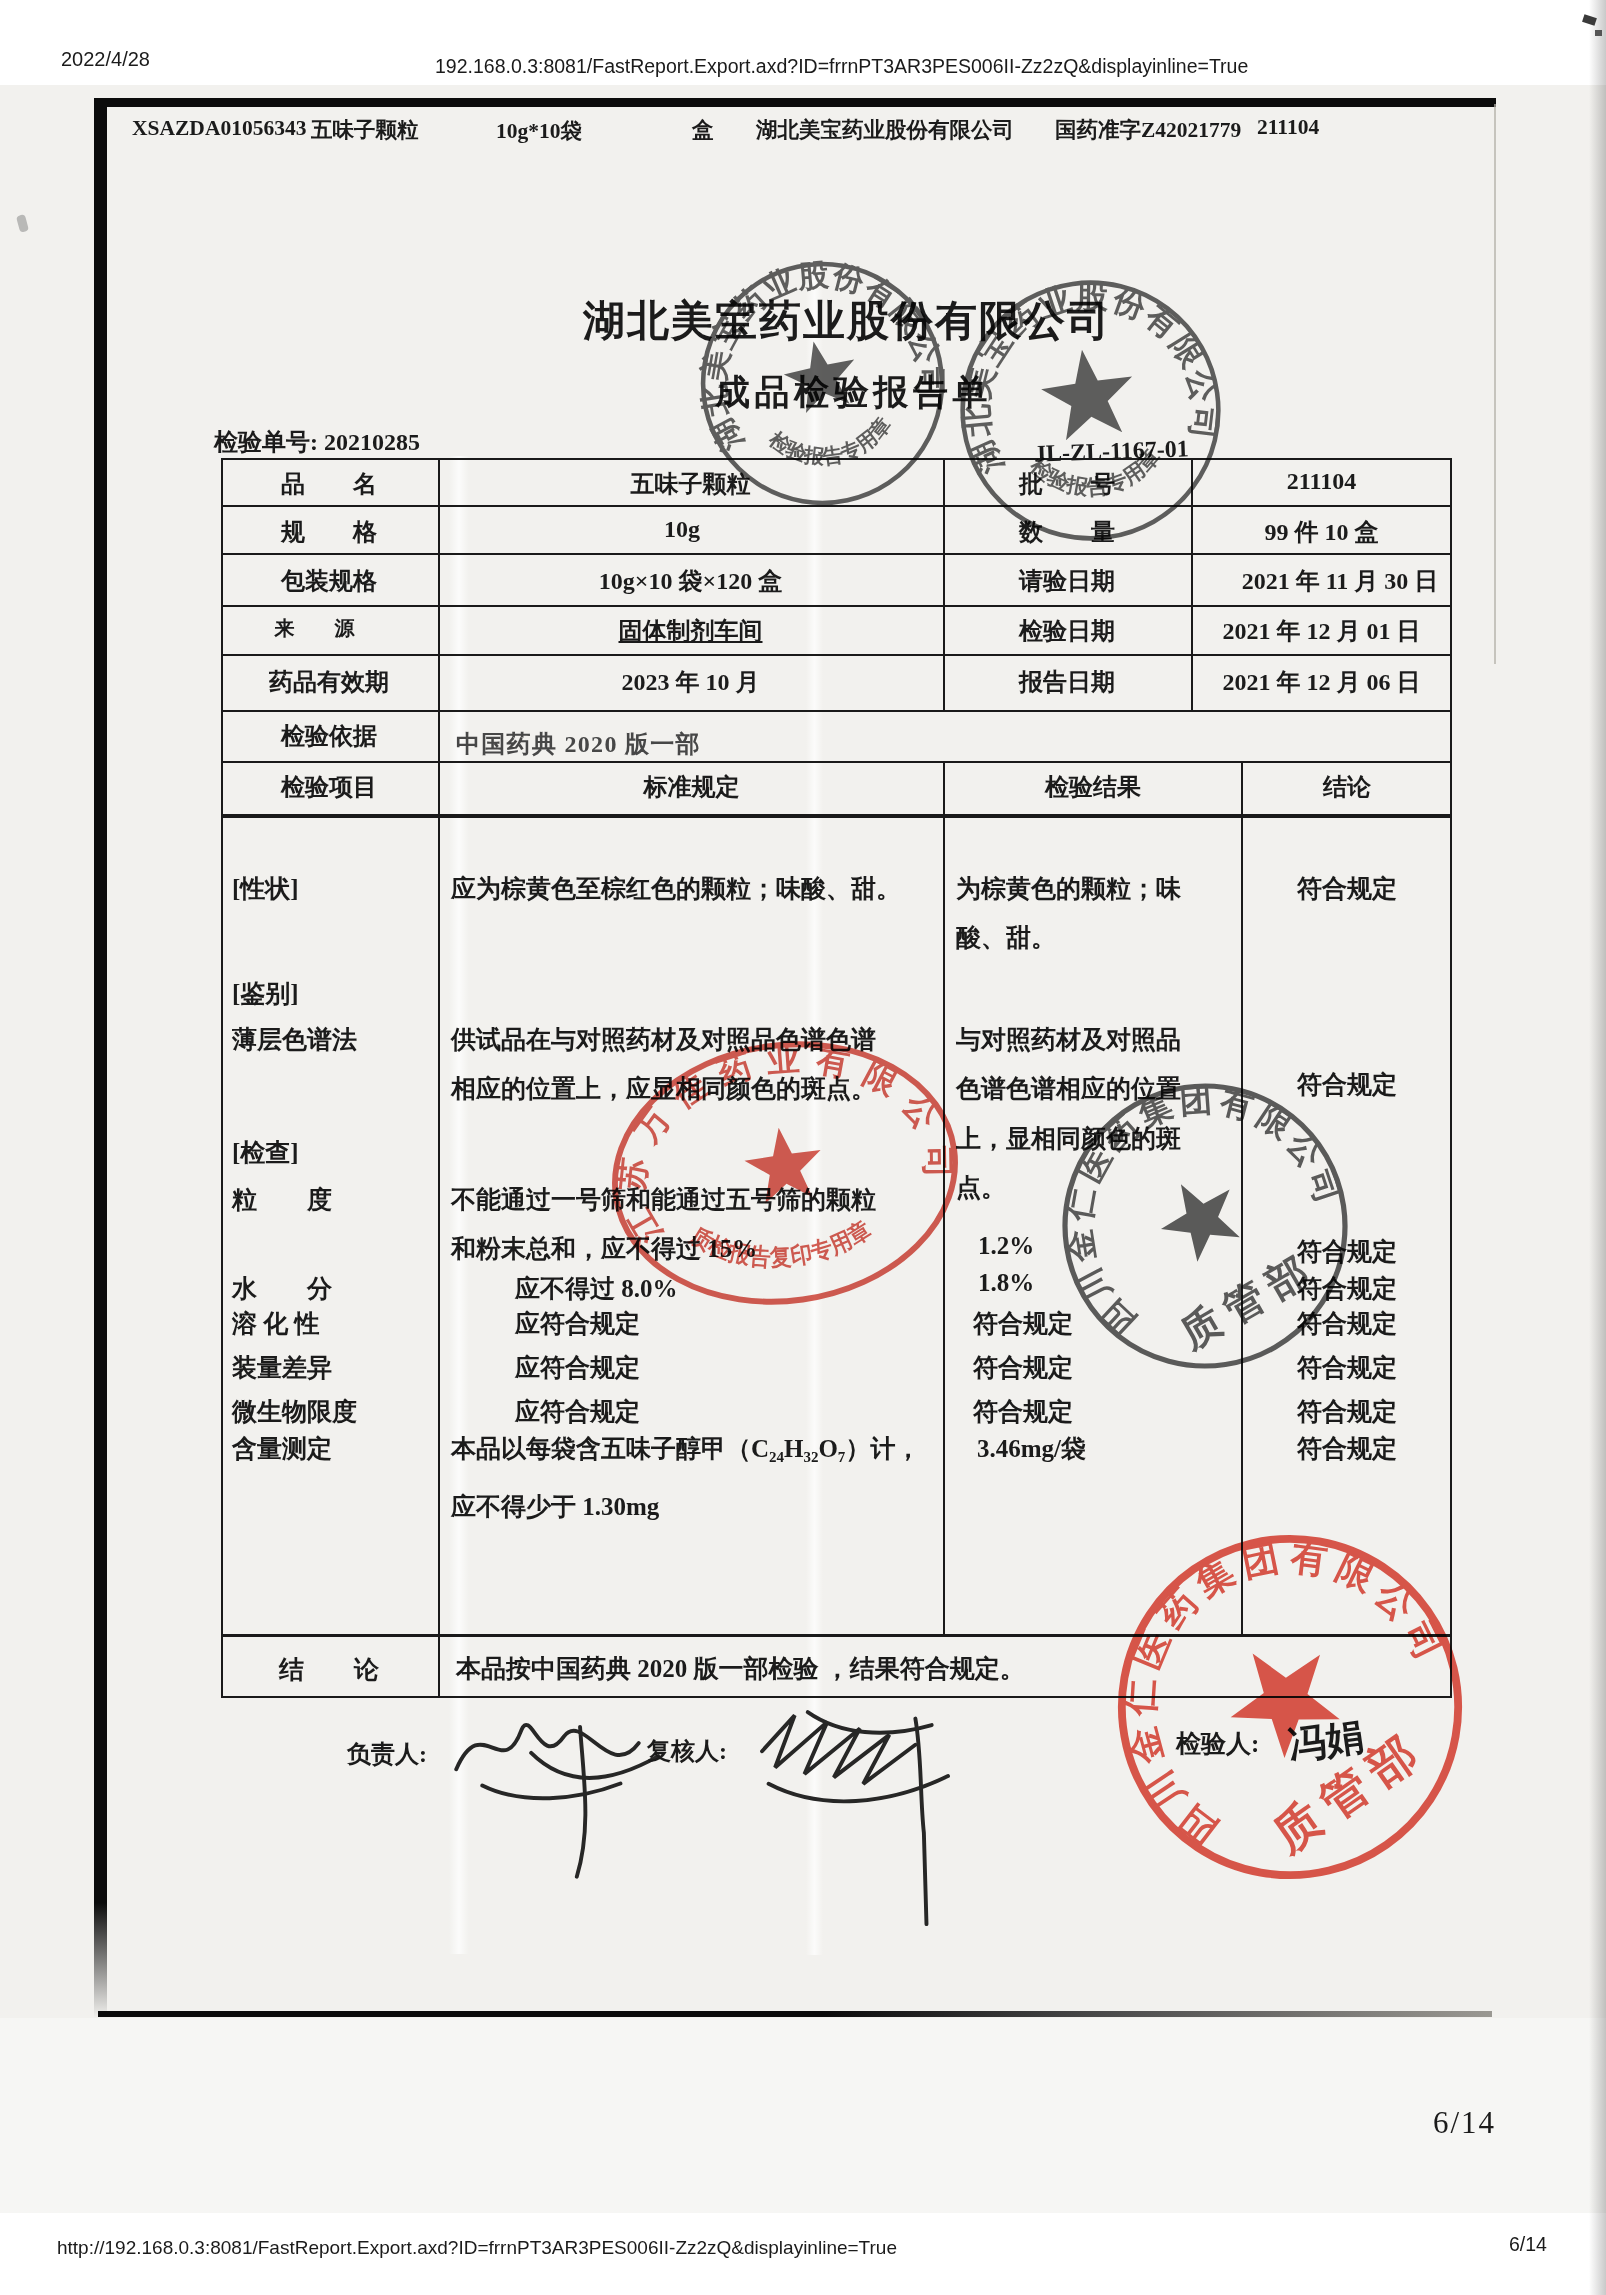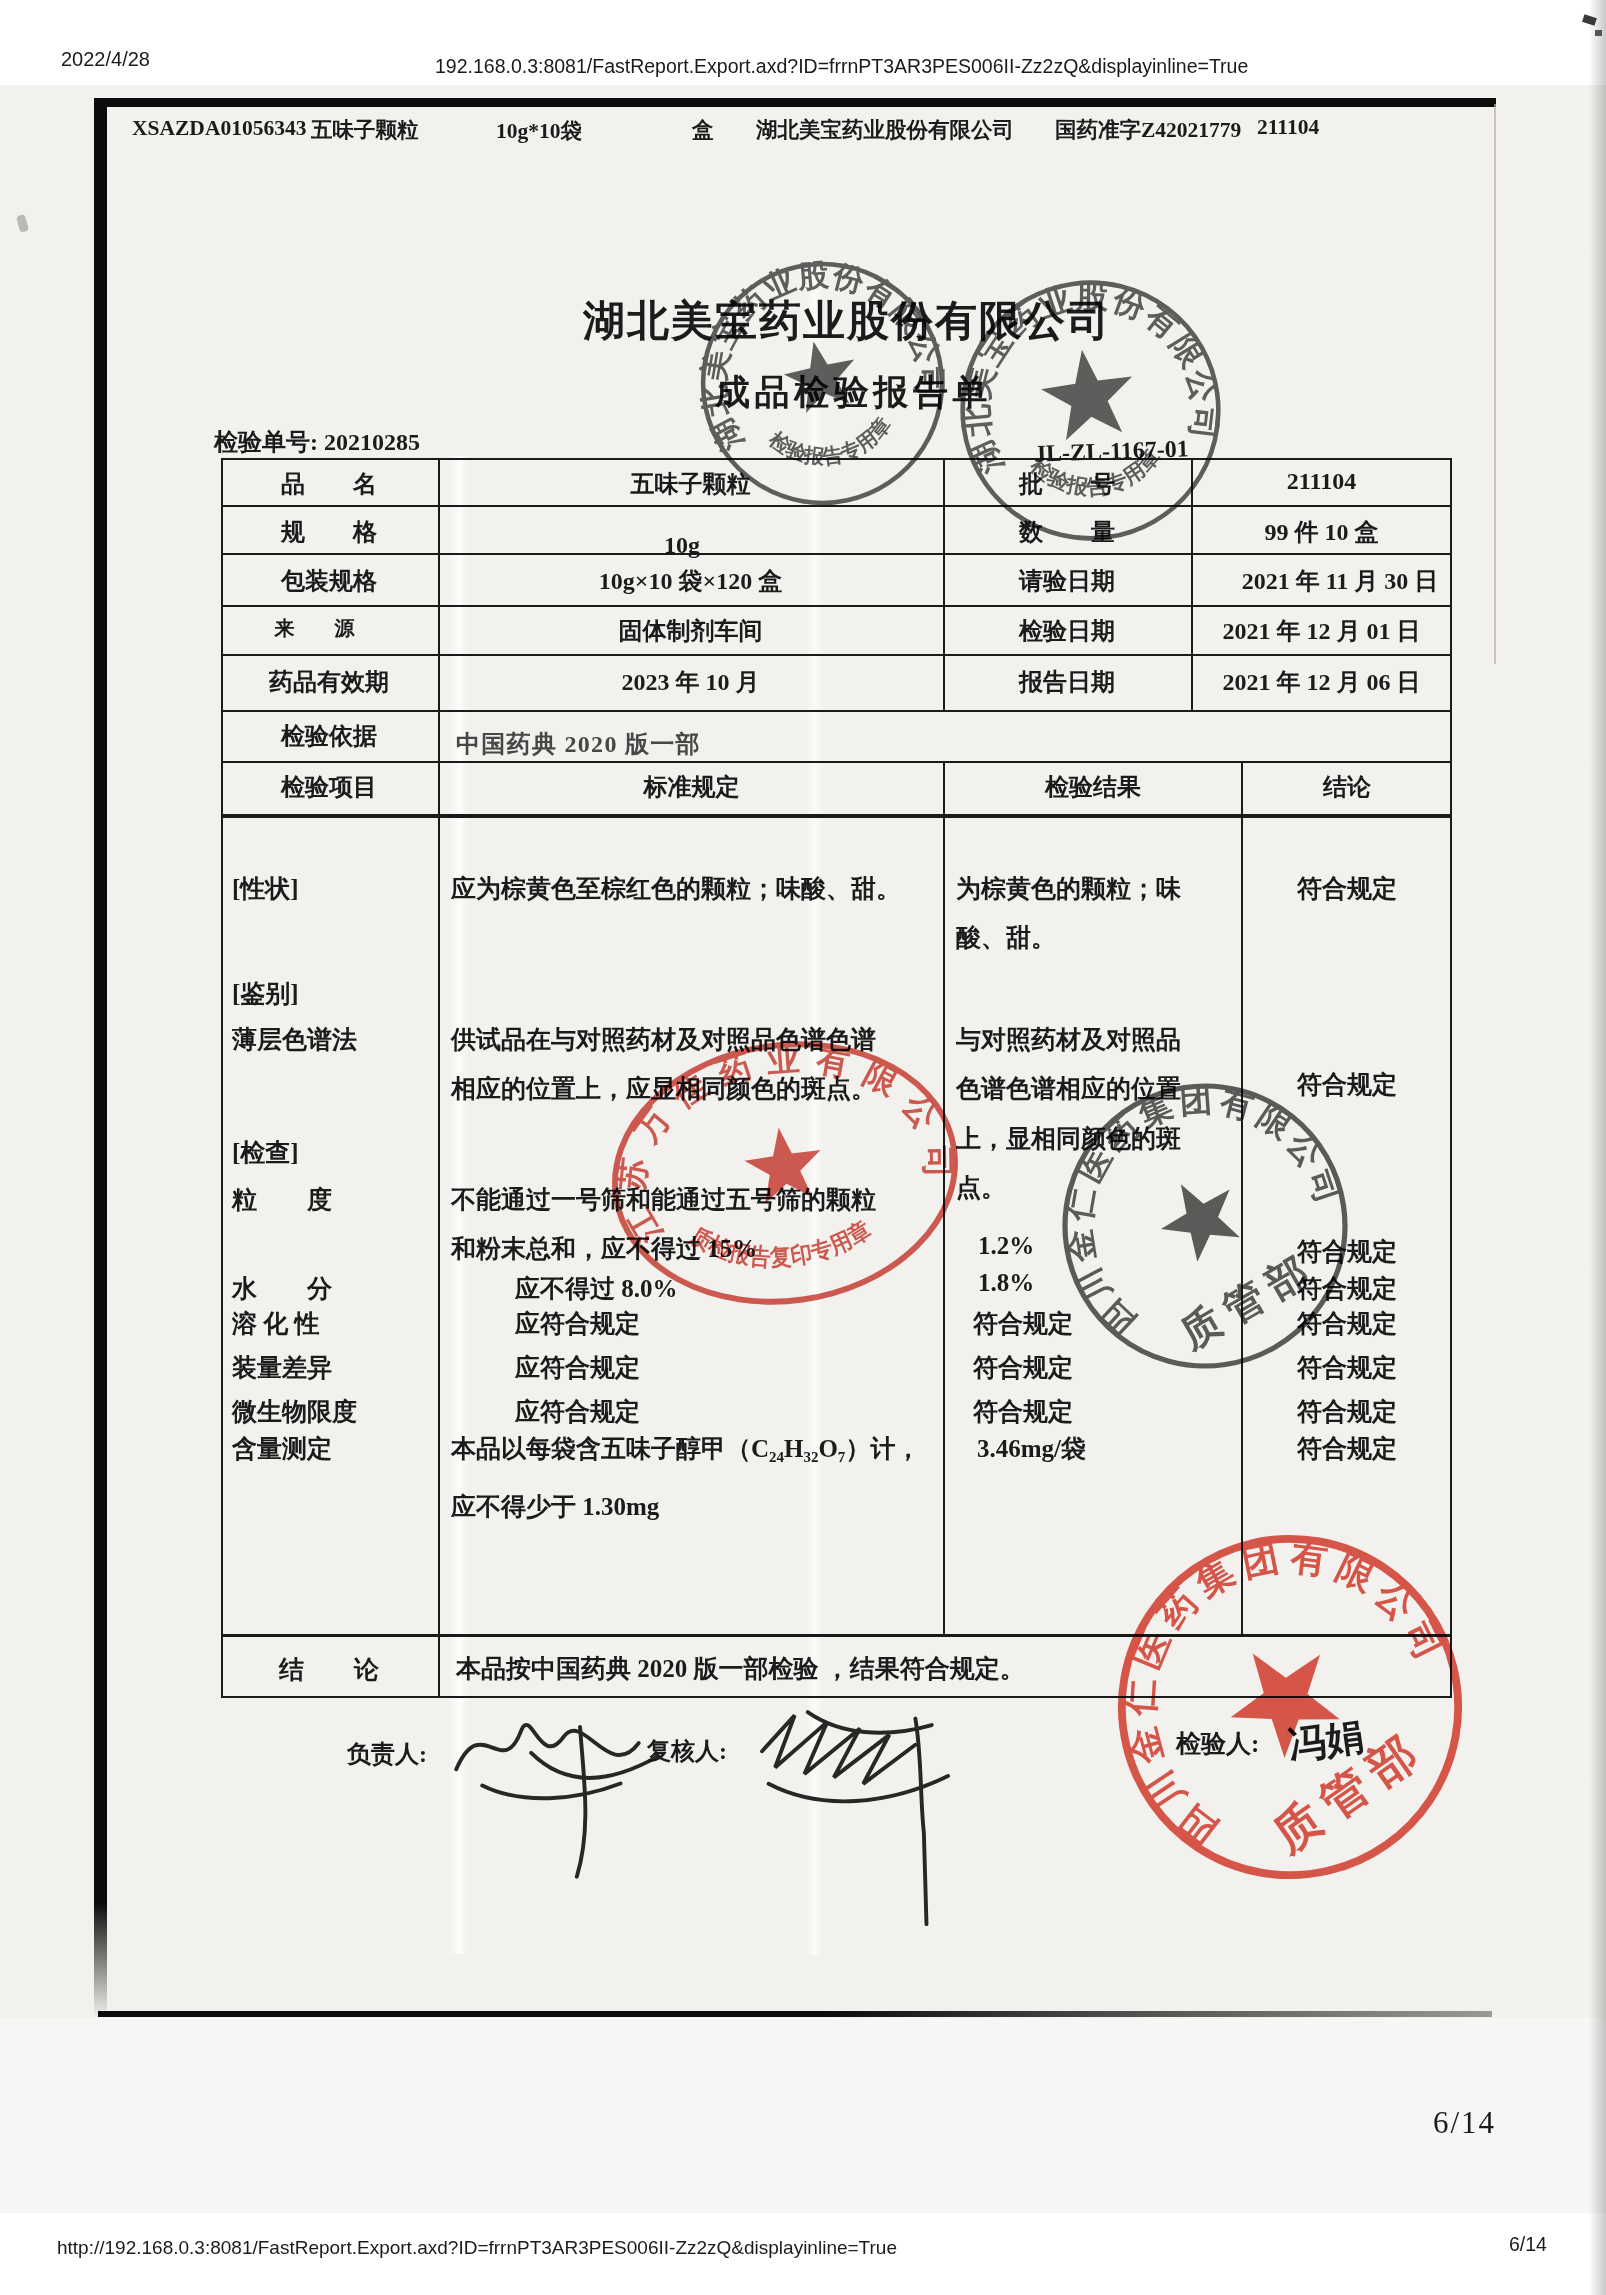--- a/index.html
+++ b/index.html
@@ -76,31 +76,31 @@
   <div class="vl" style="left:943px;top:761px;height:874px;"></div>
   <div class="vl" style="left:1191px;top:458px;height:252px;"></div>
   <div class="vl" style="left:1241px;top:761px;height:874px;"></div>
 
   <div class="cell" style="left:221px;top:468px;width:216px;font-size:24px;">品　　名</div>
   <div class="cell" style="left:438px;top:468px;width:505px;font-size:24px;">五味子颗粒</div>
   <div class="cell" style="left:943px;top:468px;width:248px;font-size:24px;">批　　号</div>
   <div class="cell" style="left:1191px;top:468px;width:261px;font-size:24px;">211104</div>
 
   <div class="cell" style="left:221px;top:516px;width:216px;font-size:24px;">规　　格</div>
-  <div class="cell" style="left:438px;top:532px;width:488px;font-size:24px;">10g</div>
+  <div class="cell" style="left:438px;top:516px;width:488px;font-size:24px;">10g</div>
   <div class="cell" style="left:943px;top:516px;width:248px;font-size:24px;">数　　量</div>
   <div class="cell" style="left:1191px;top:516px;width:261px;font-size:24px;">99 件 10 盒</div>
 
   <div class="cell" style="left:221px;top:565px;width:216px;font-size:24px;">包装规格</div>
   <div class="cell" style="left:438px;top:565px;width:505px;font-size:24px;">10g×10 袋×120 盒</div>
   <div class="cell" style="left:943px;top:565px;width:248px;font-size:24px;">请验日期</div>
   <div class="cell" style="left:1191px;top:565px;width:298px;font-size:24px;">2021 年 11 月 30 日</div>
 
   <div class="cell" style="left:221px;top:615px;width:187px;font-size:20px;">来　　源</div>
-  <div class="cell" style="left:438px;top:615px;width:505px;font-size:24px;">固体制剂车间</div>
+  <div class="cell" style="left:438px;top:615px;width:505px;font-size:24px;text-decoration:underline;">固体制剂车间</div>
   <div class="cell" style="left:943px;top:615px;width:248px;font-size:24px;">检验日期</div>
   <div class="cell" style="left:1191px;top:615px;width:261px;font-size:24px;">2021 年 12 月 01 日</div>
 
   <div class="cell" style="left:221px;top:666px;width:216px;font-size:24px;">药品有效期</div>
   <div class="cell" style="left:438px;top:666px;width:505px;font-size:24px;">2023 年 10 月</div>
   <div class="cell" style="left:943px;top:666px;width:248px;font-size:24px;">报告日期</div>
   <div class="cell" style="left:1191px;top:666px;width:261px;font-size:24px;">2021 年 12 月 06 日</div>
 
   <div class="cell" style="left:221px;top:720px;width:216px;font-size:24px;">检验依据</div>
   <div class="t" style="left:456px;top:720px;font-size:24px;color:#474747;letter-spacing:1.3px;margin-top:8px;">中国药典 2020 版一部</div>

